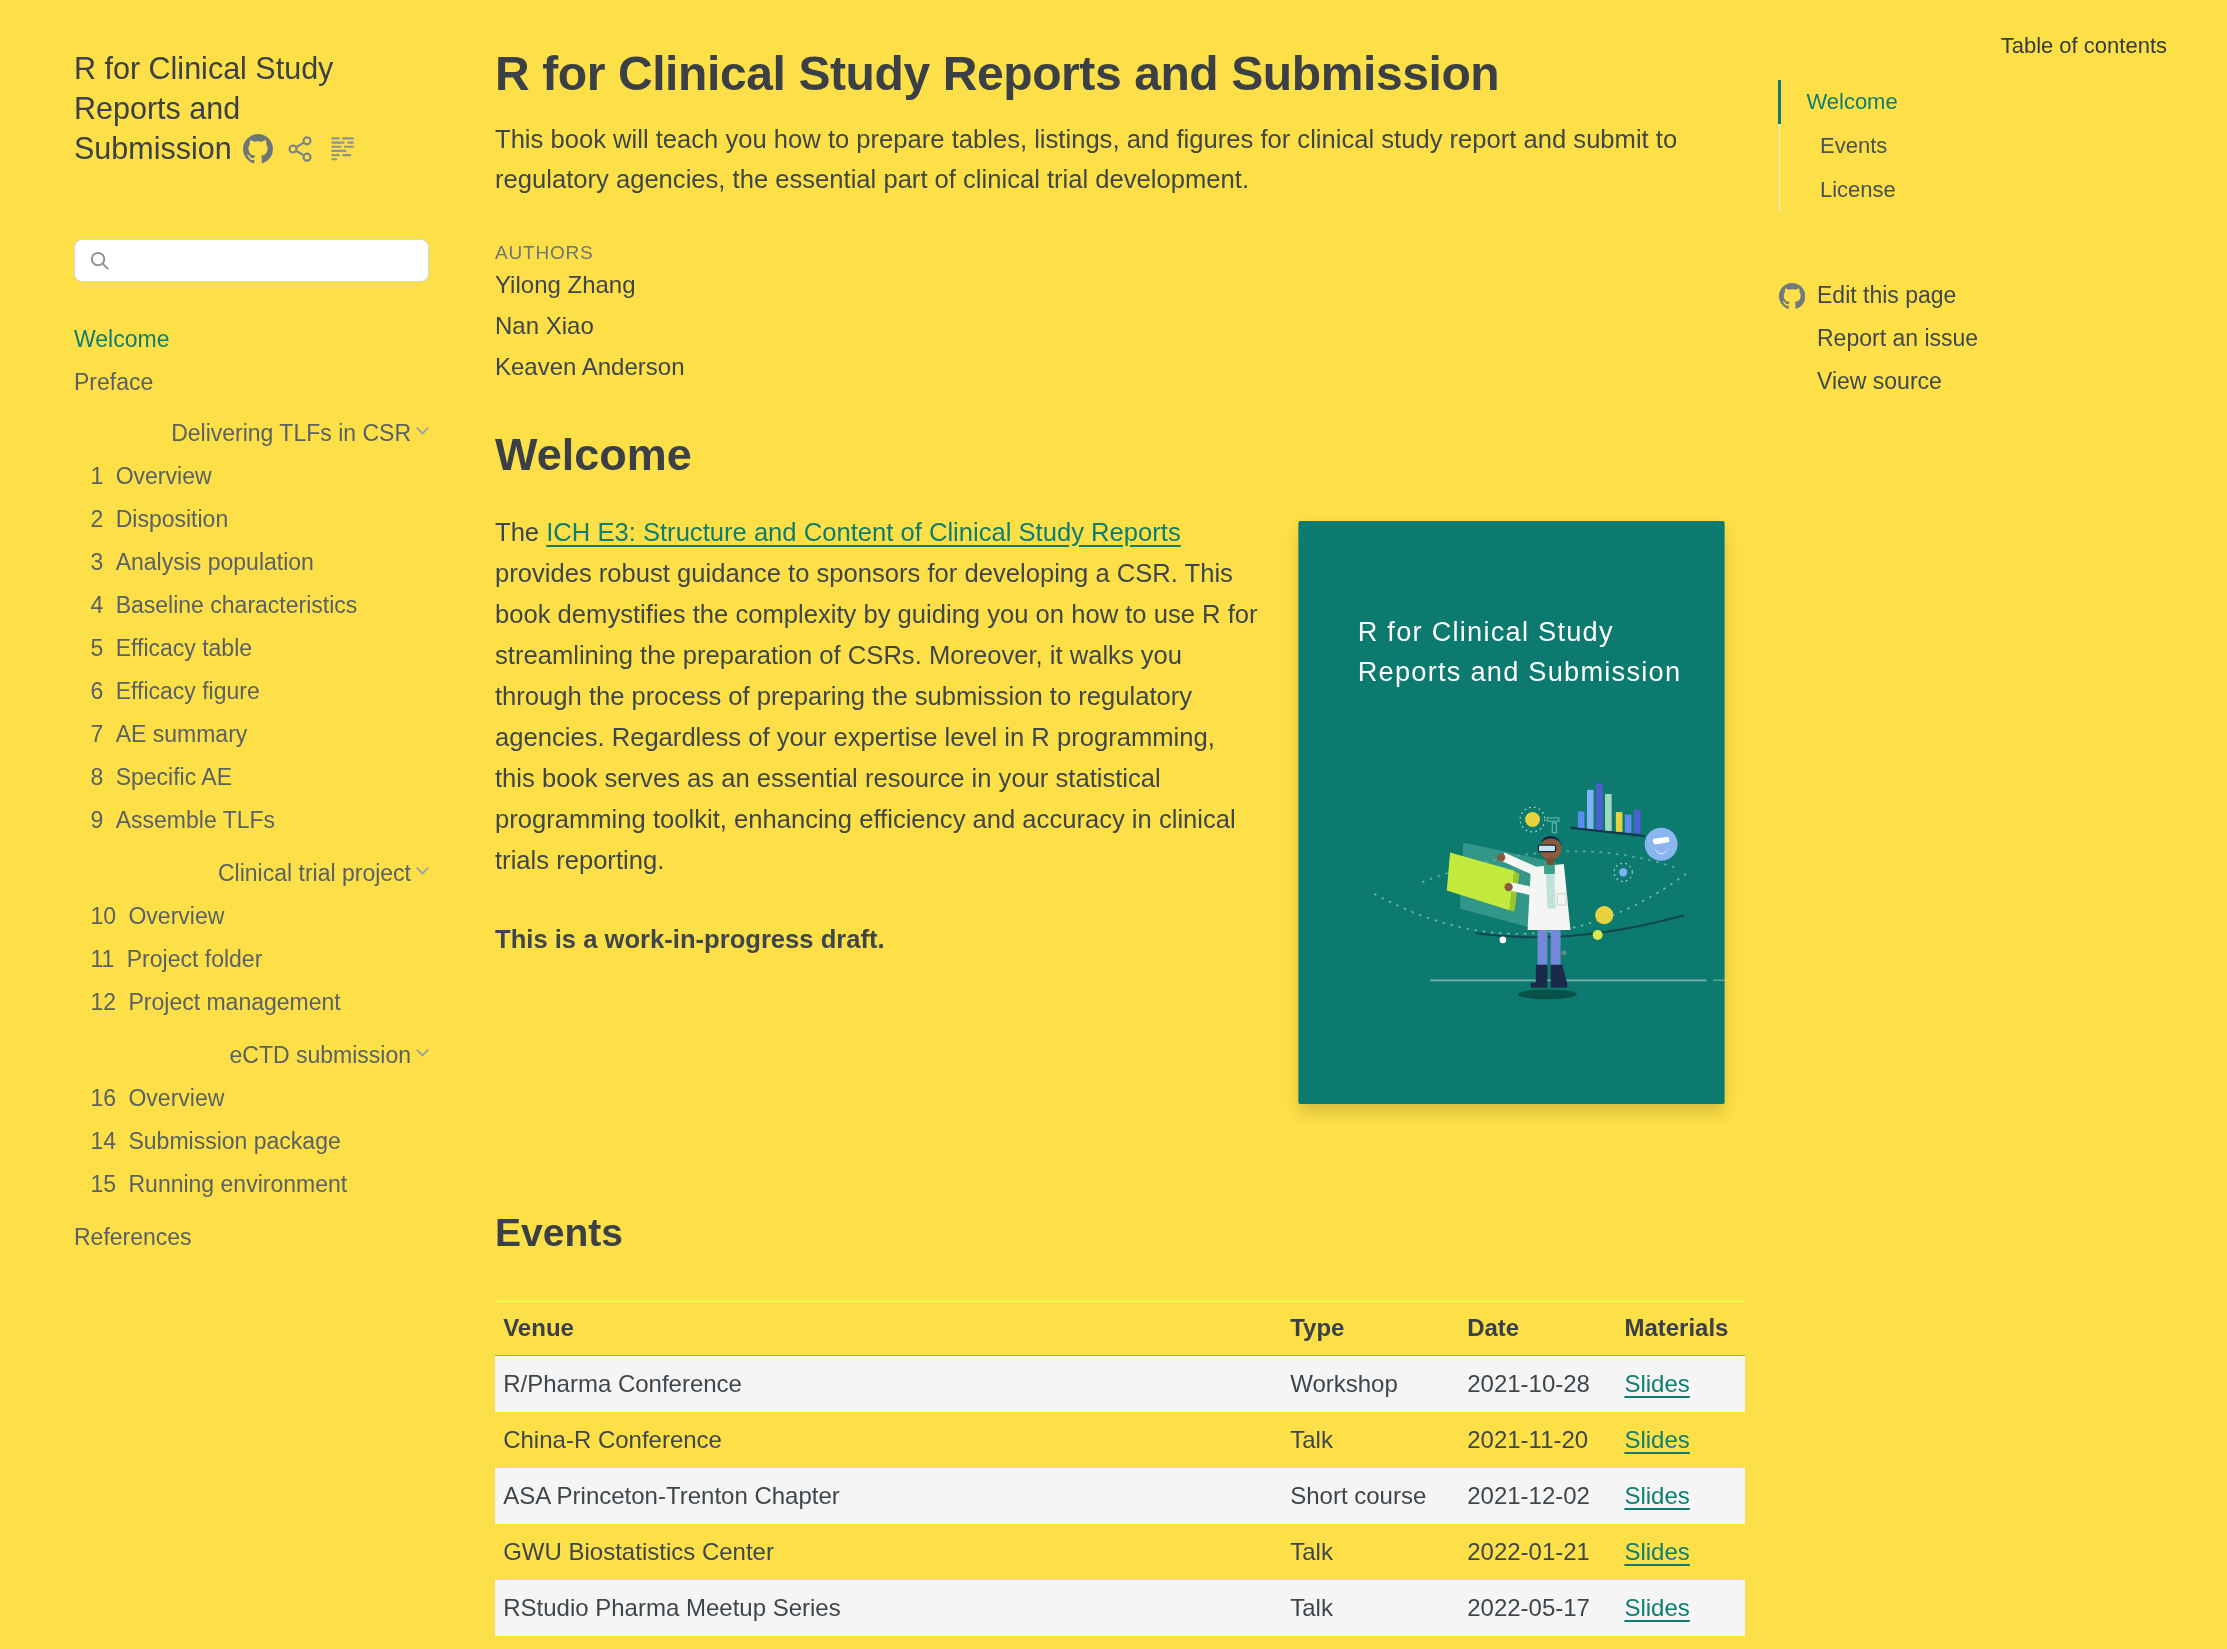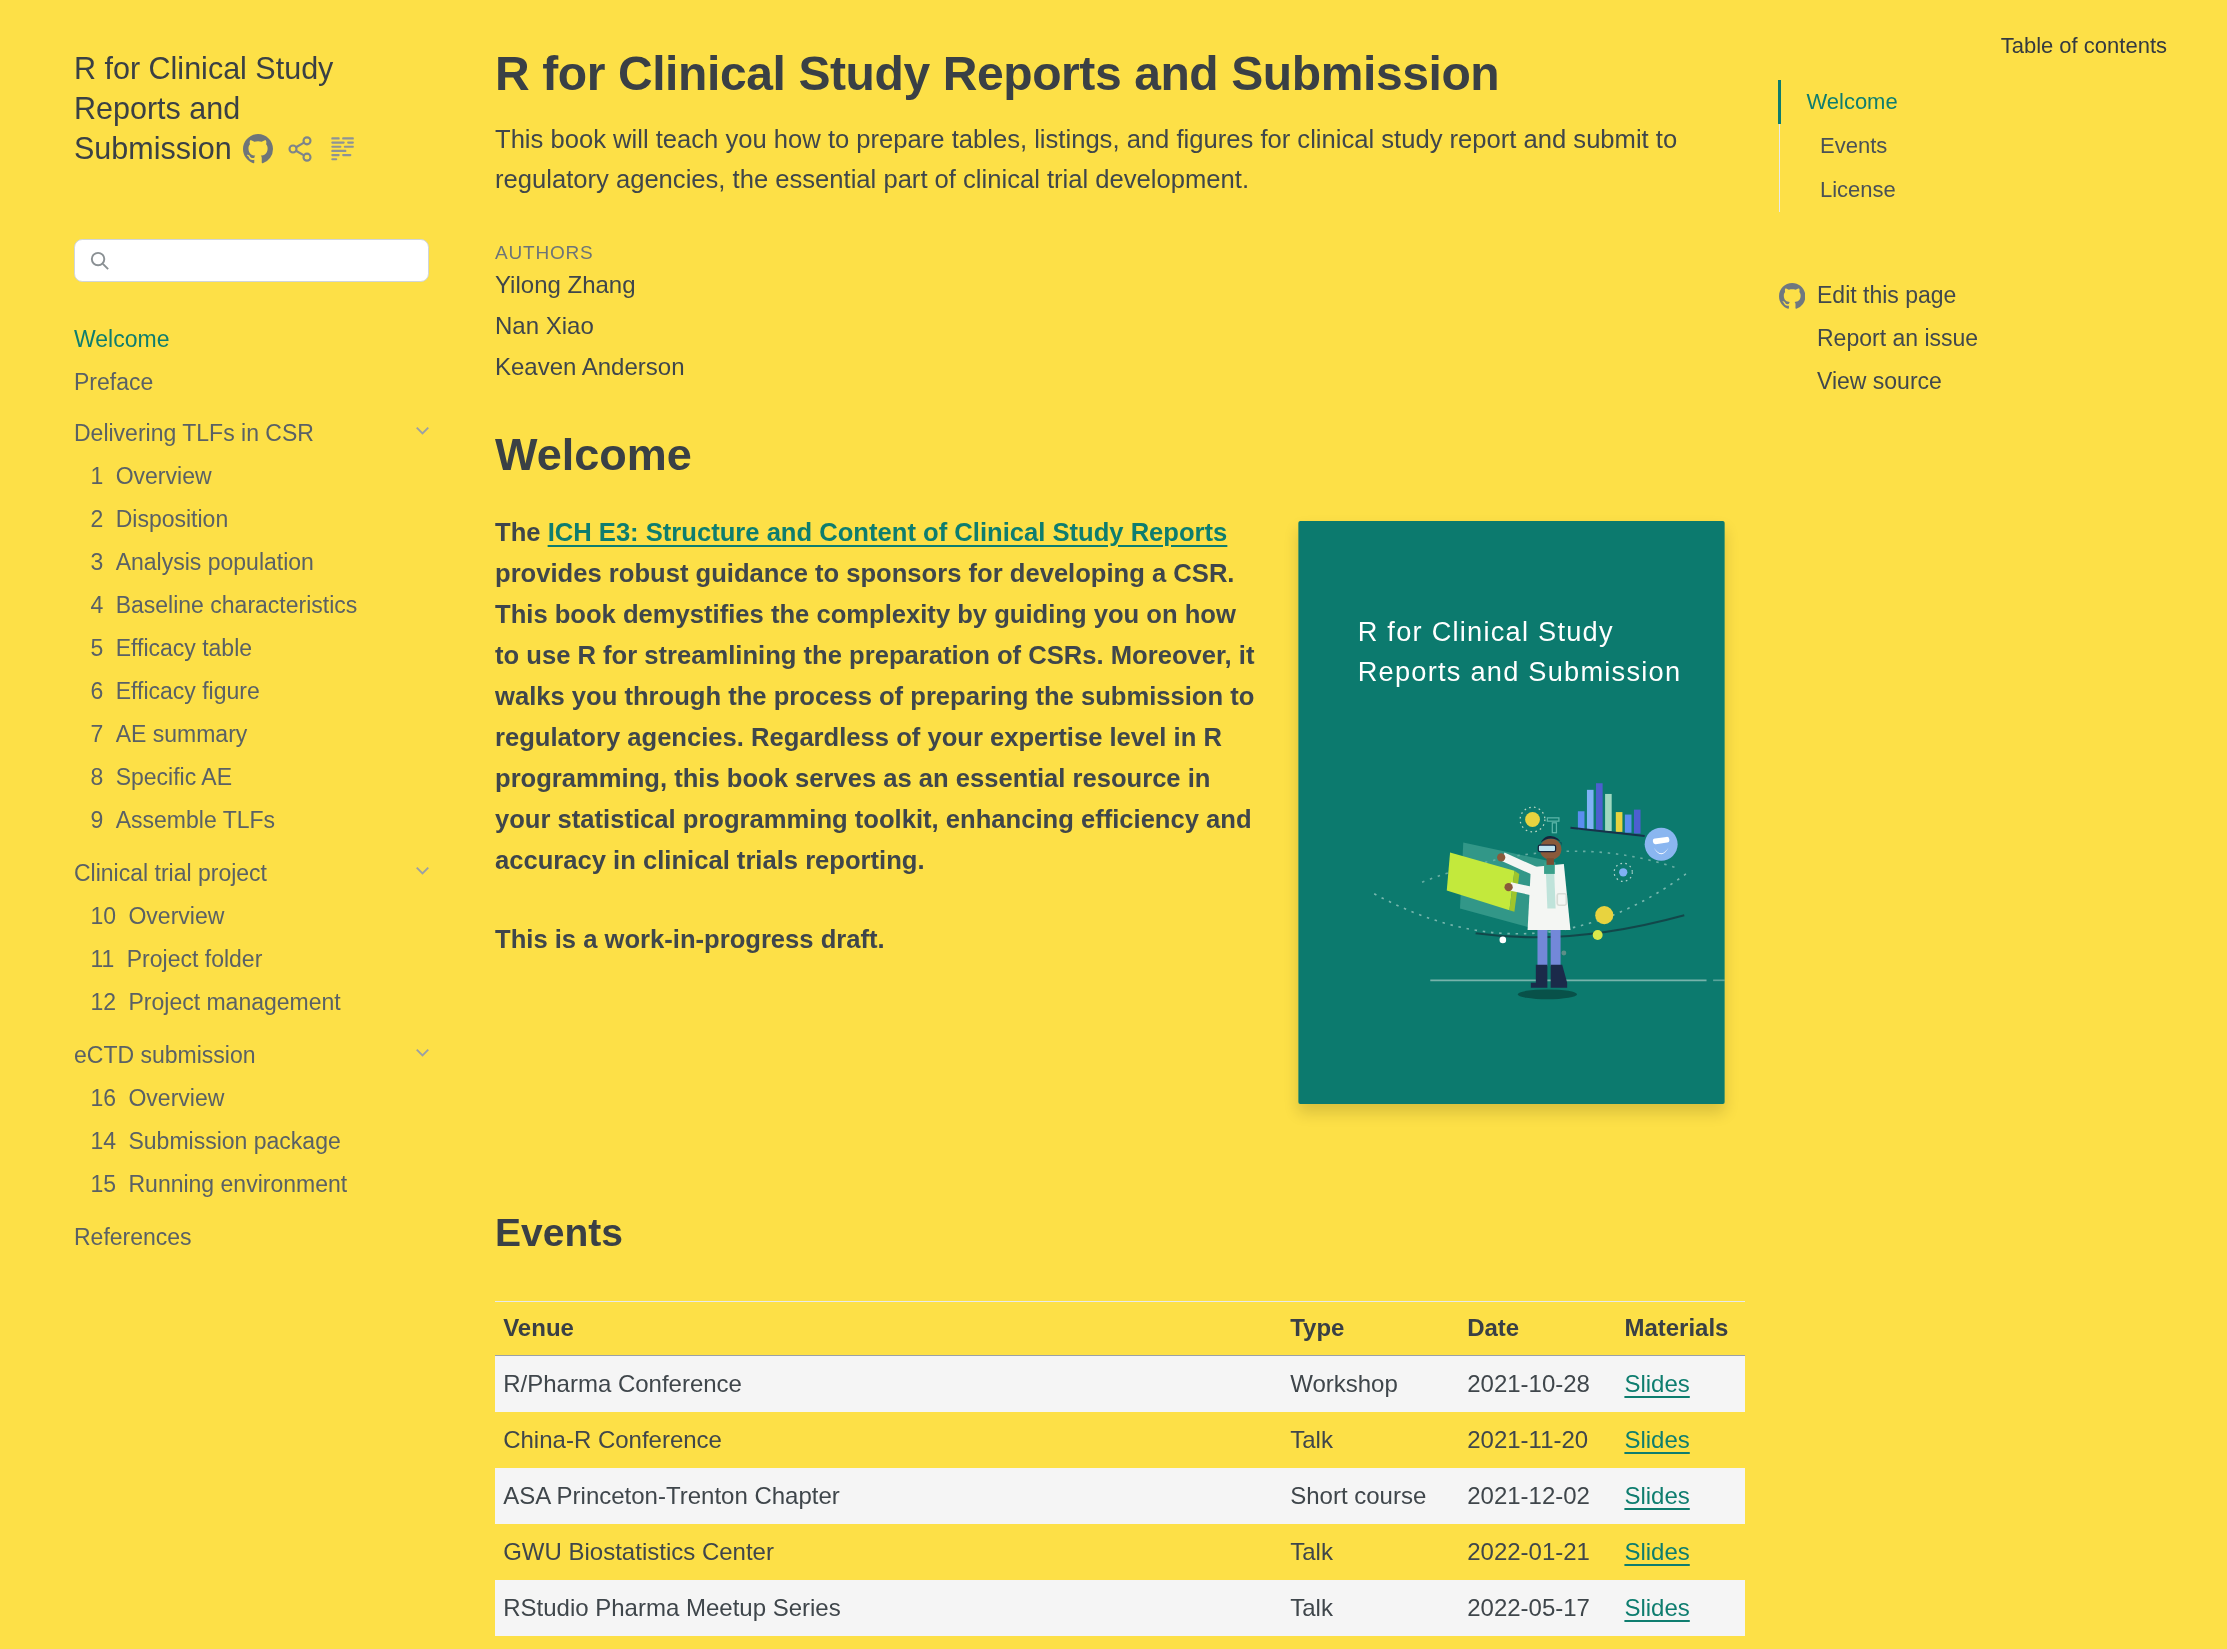--- a/index.html
+++ b/index.html
@@ -12,40 +12,40 @@
   .book-title{font-size:30.5px;line-height:40px;color:#3a4045;font-weight:400;width:330px;}
   .title-icons{display:inline-flex;gap:13.2px;align-items:center;vertical-align:-5px;margin-left:11.5px;white-space:nowrap;}
   .title-icons svg{display:block;}
   .searchbox{position:relative;margin-top:71px;width:355px;height:43px;border:1.6px solid #d0d5da;border-radius:8.2px;background:#fff;box-sizing:border-box;}
   .searchbox input{position:absolute;left:46px;top:1.6px;right:8.2px;bottom:1.6px;border:none;outline:none;font-size:21.4px;color:#3f464b;background:transparent;width:297px;}
   .search-icon{position:absolute;left:13.2px;top:9px;}
   .nav{margin-top:36px;font-size:23px;color:#5a6165;}
   .nav-item{display:flex;align-items:center;height:43px;}
   .nav-item a{display:block;}
   .nav-item.active a{color:var(--accent);}
-  .nav-section{display:flex;align-items:center;justify-content:space-between;height:43px;margin-top:8.2px;}
+  .nav-section{display:flex;align-items:center;justify-content:flex-end;height:43px;margin-top:8.2px;}
   .nav-chapter{padding-left:16.5px;}
   .chap-num{margin-right:12.4px;}
   .nav-gap{margin-top:10px;}
   .chev{flex:0 0 auto;}
 
   
   .main{position:absolute;left:495px;top:0;width:1262px;}
   .doc-header{position:absolute;top:48px;left:0;width:1254px;}
   h1.page-title{margin:0;font-size:48px;line-height:51px;font-weight:700;color:#3a4045;letter-spacing:-0.4px;}
   .lead{margin:20px 0 0 0;font-size:25.6px;line-height:40px;color:#3f464b;width:1254px;}
   .authors{margin-top:43px;}
   .authors-label{font-size:19px;letter-spacing:0.8px;color:#6d7478;}
   .author{font-size:24px;line-height:41px;color:#3f464b;}
 
   .welcome-sec{position:absolute;top:429px;left:0;width:763px;}
   h2.sec-title{margin:0;font-size:45px;font-weight:700;color:#3a4045;}
   .welcome-sec p{font-size:25.6px;line-height:41px;margin:0;color:#3f464b;}
   .p1{margin-top:51px !important;}
-  .p2{margin-top:31px !important;font-weight:bold;}
+  .p2{margin-top:31px !important;}
   .draft{margin-top:38px !important;font-weight:700;color:#3a4045;}
   .text-link{color:var(--accent);text-decoration:underline;text-underline-offset:4.1px;}
 
   
   .cover{position:absolute;top:521px;left:803px;width:427px;height:583px;border-radius:2.5px;
          box-shadow:0 8.2px 15px rgba(0,0,0,0.14);overflow:hidden;}
   .cover svg{display:block;}
 
   
   .events-sec{position:absolute;top:1211px;left:0;width:1250px;}

